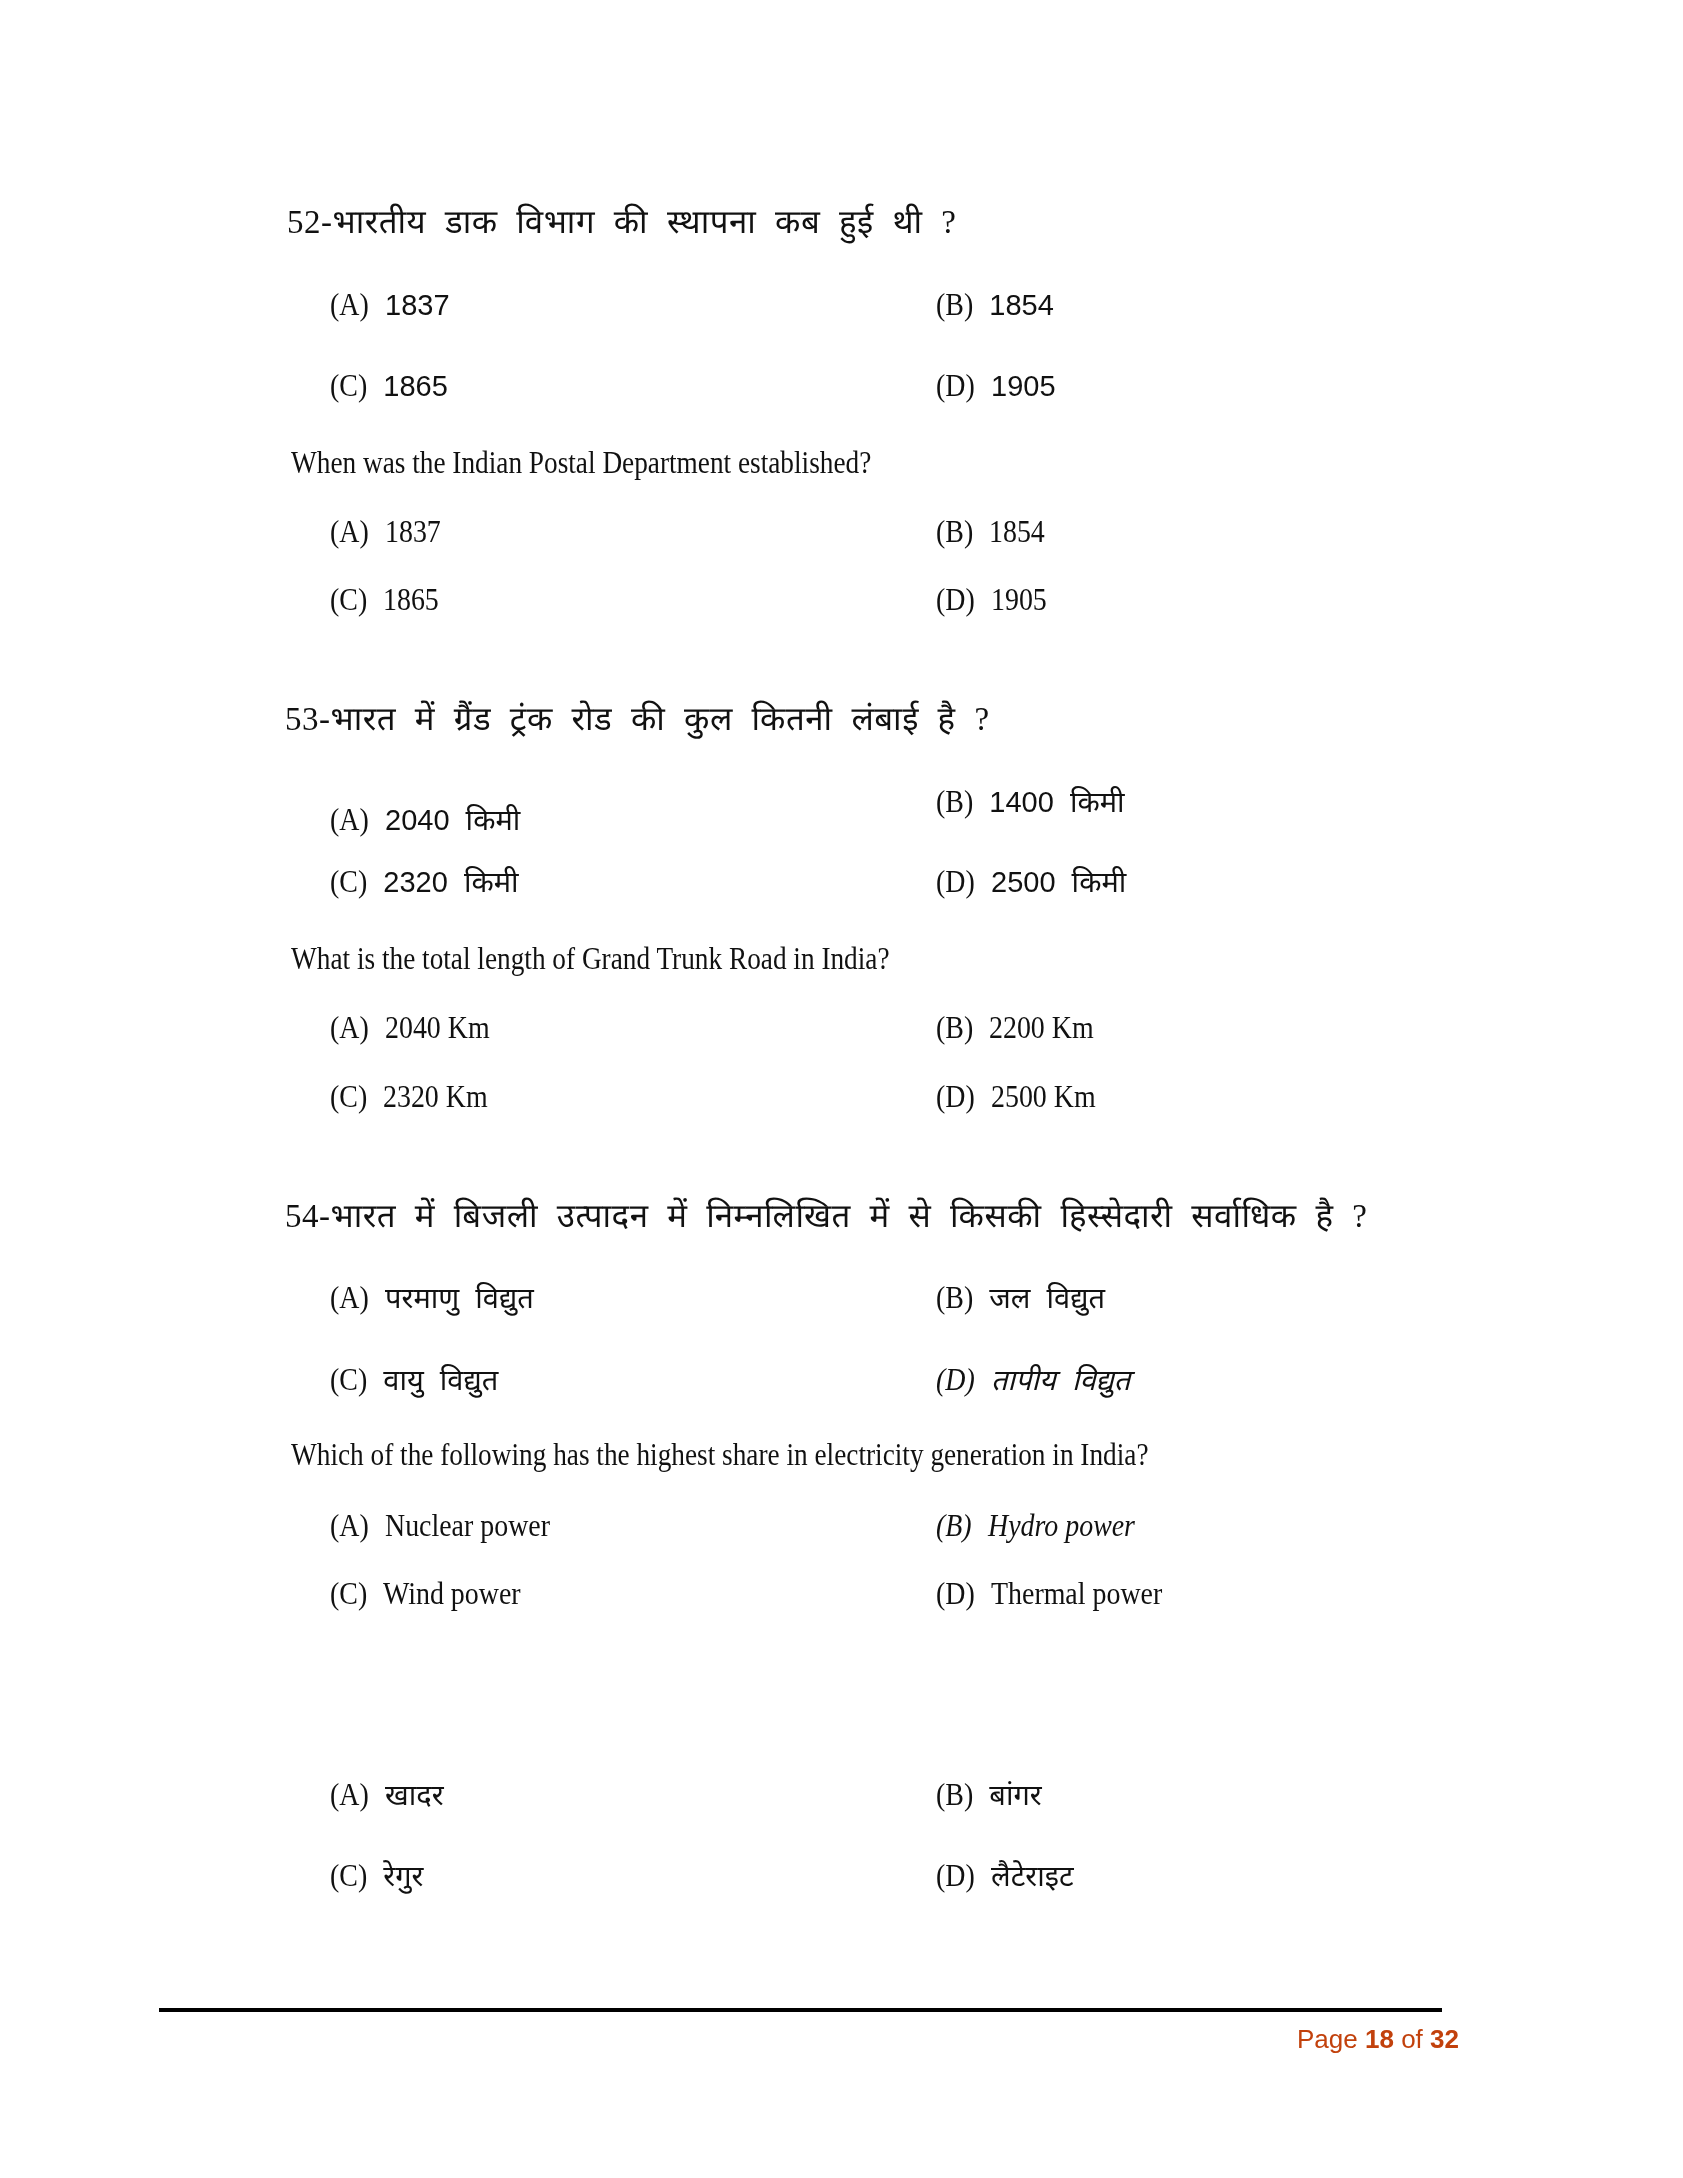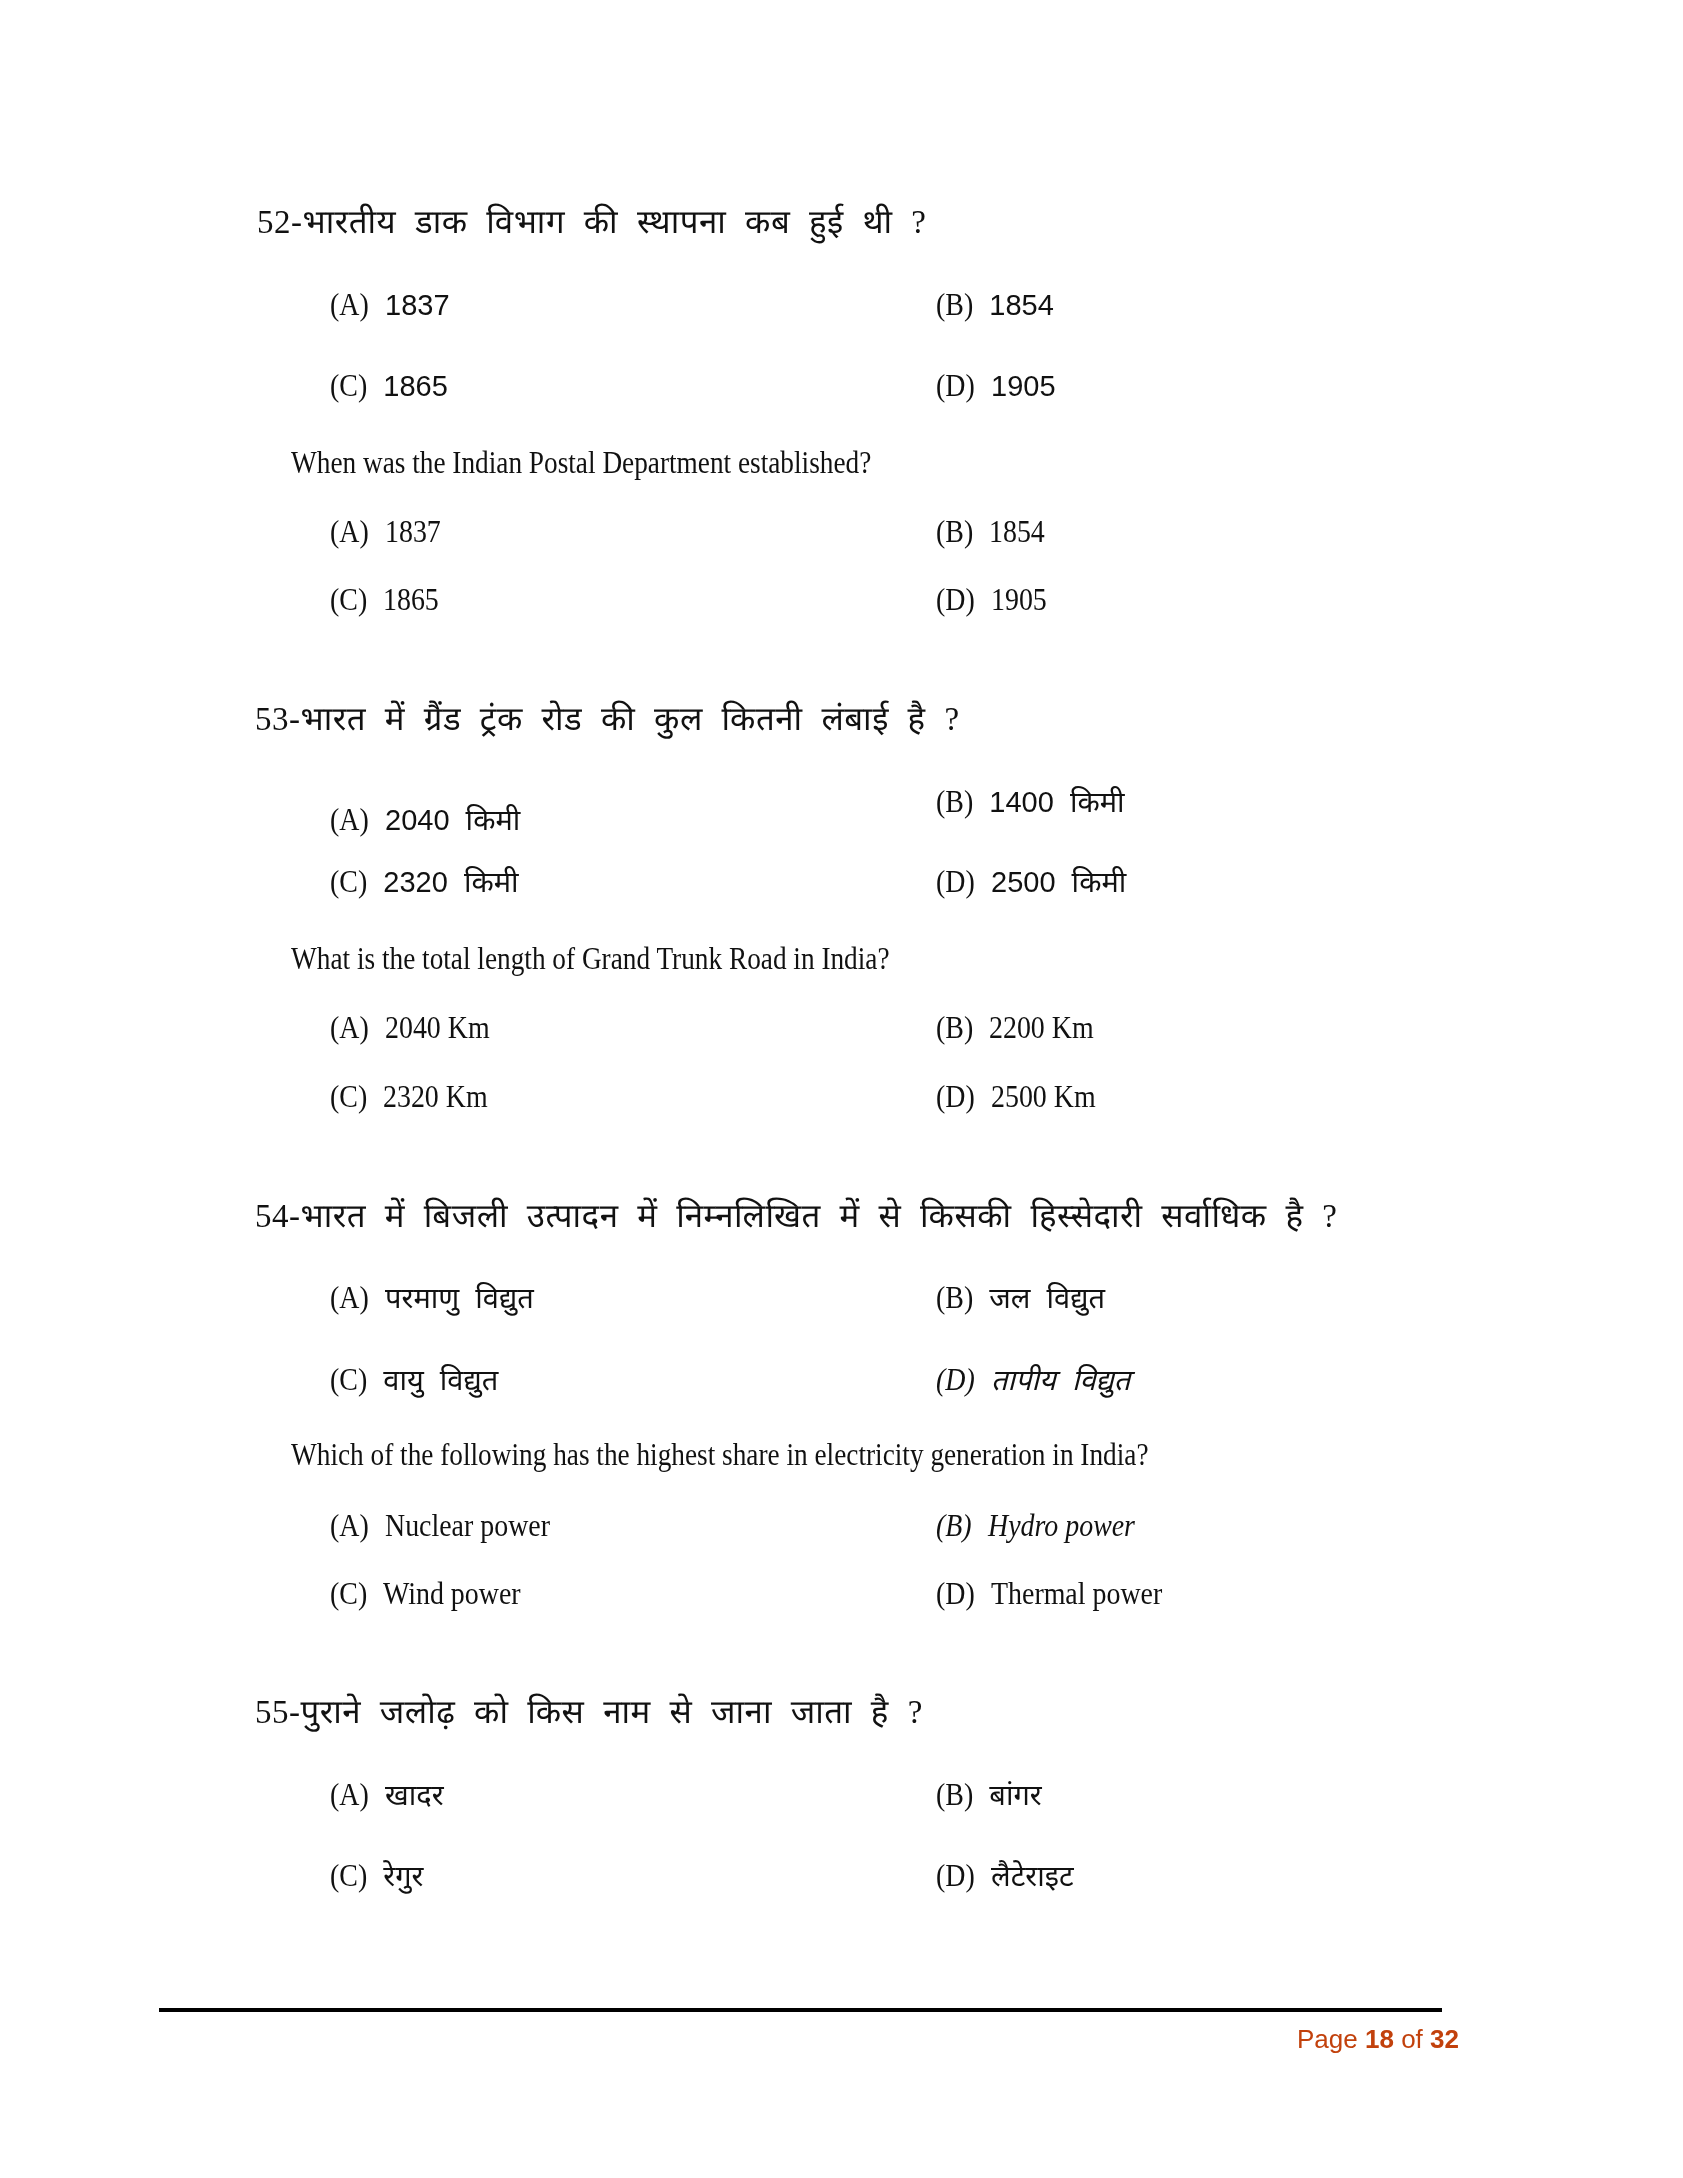--- a/index.html
+++ b/index.html
@@ -26,20 +26,21 @@
       position: absolute;
       white-space: nowrap;
       line-height: 1;
     }
     .hi-q {
       font-size: 33px;
       font-family: "Liberation Serif", "DejaVu Serif", serif;
       letter-spacing: 0.5px;
       word-spacing: 10px;
       transform-origin: left center;
+      margin-left: 30px;
     }
     .en-q {
       font-size: 31px;
       transform: scaleX(0.88);
       transform-origin: left center;
     }
     .opt {
       position: absolute;
       white-space: nowrap;
       line-height: 1;
@@ -169,21 +170,20 @@
   <div class="opt" style="left:896px; top:1510px;font-style:italic;">
     <span class="lbl">(B)</span><span class="val-en">Hydro power</span>
   </div>
   <div class="opt" style="left:290px; top:1578px;">
     <span class="lbl">(C)</span><span class="val-en">Wind power</span>
   </div>
   <div class="opt" style="left:896px; top:1578px;">
     <span class="lbl">(D)</span><span class="val-en">Thermal power</span>
   </div>
 
-  <div class="line hi-q" style="left:255px; top:1696px;">55-पुराने जलोढ़ को किस नाम से जाना जाता है ?</div>
 
   <div class="opt" style="left:290px; top:1779px;">
     <span class="lbl">(A)</span><span class="val-hi">खादर</span>
   </div>
   <div class="opt" style="left:896px; top:1779px;">
     <span class="lbl">(B)</span><span class="val-hi">बांगर</span>
   </div>
   <div class="opt" style="left:290px; top:1860px;">
     <span class="lbl">(C)</span><span class="val-hi">रेगुर</span>
   </div>

